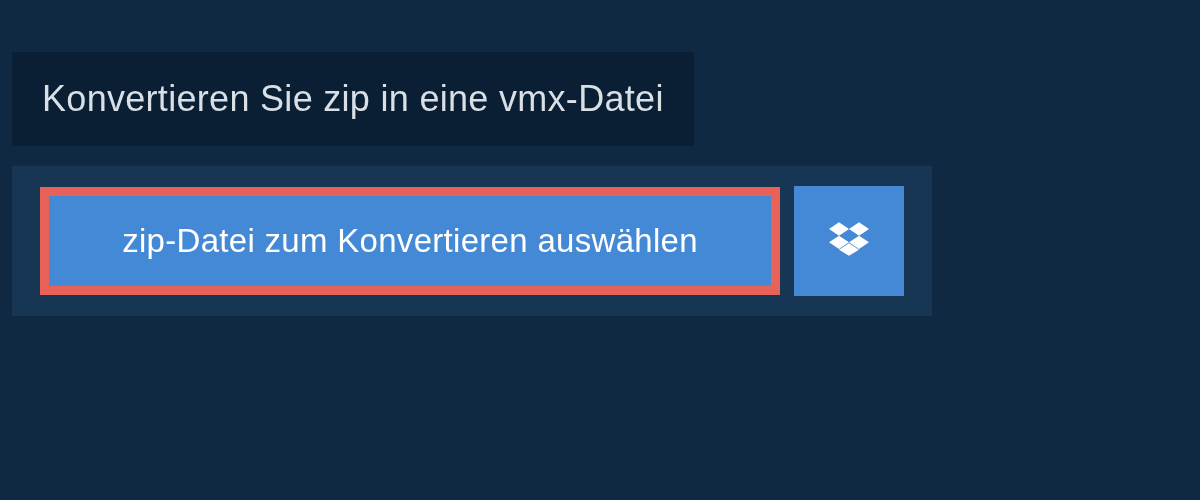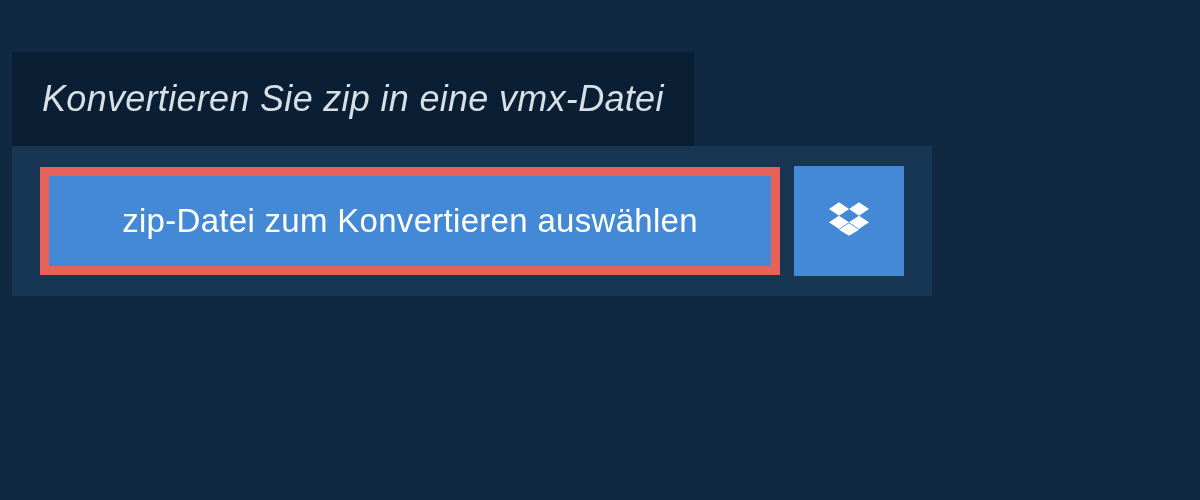--- a/index.html
+++ b/index.html
@@ -19,24 +19,24 @@
       padding: 26px 30px;
       display: inline-block;
       margin-top: 52px;
       margin-left: 12px;
     }
     .header-title {
       color: #d8dfe5;
       font-size: 36px;
       font-weight: 400;
       letter-spacing: 0.3px;
-      font-style: italic;
     }
     .panel {
       background-color: #173654;
+      margin-top: 20px;
       margin-left: 12px;
       padding: 20px 28px;
       display: flex;
       align-items: center;
       gap: 14px;
       width: 920px;
     }
     .select-button {
       background-color: #4489d5;
       border: 9px solid #e8625a;

